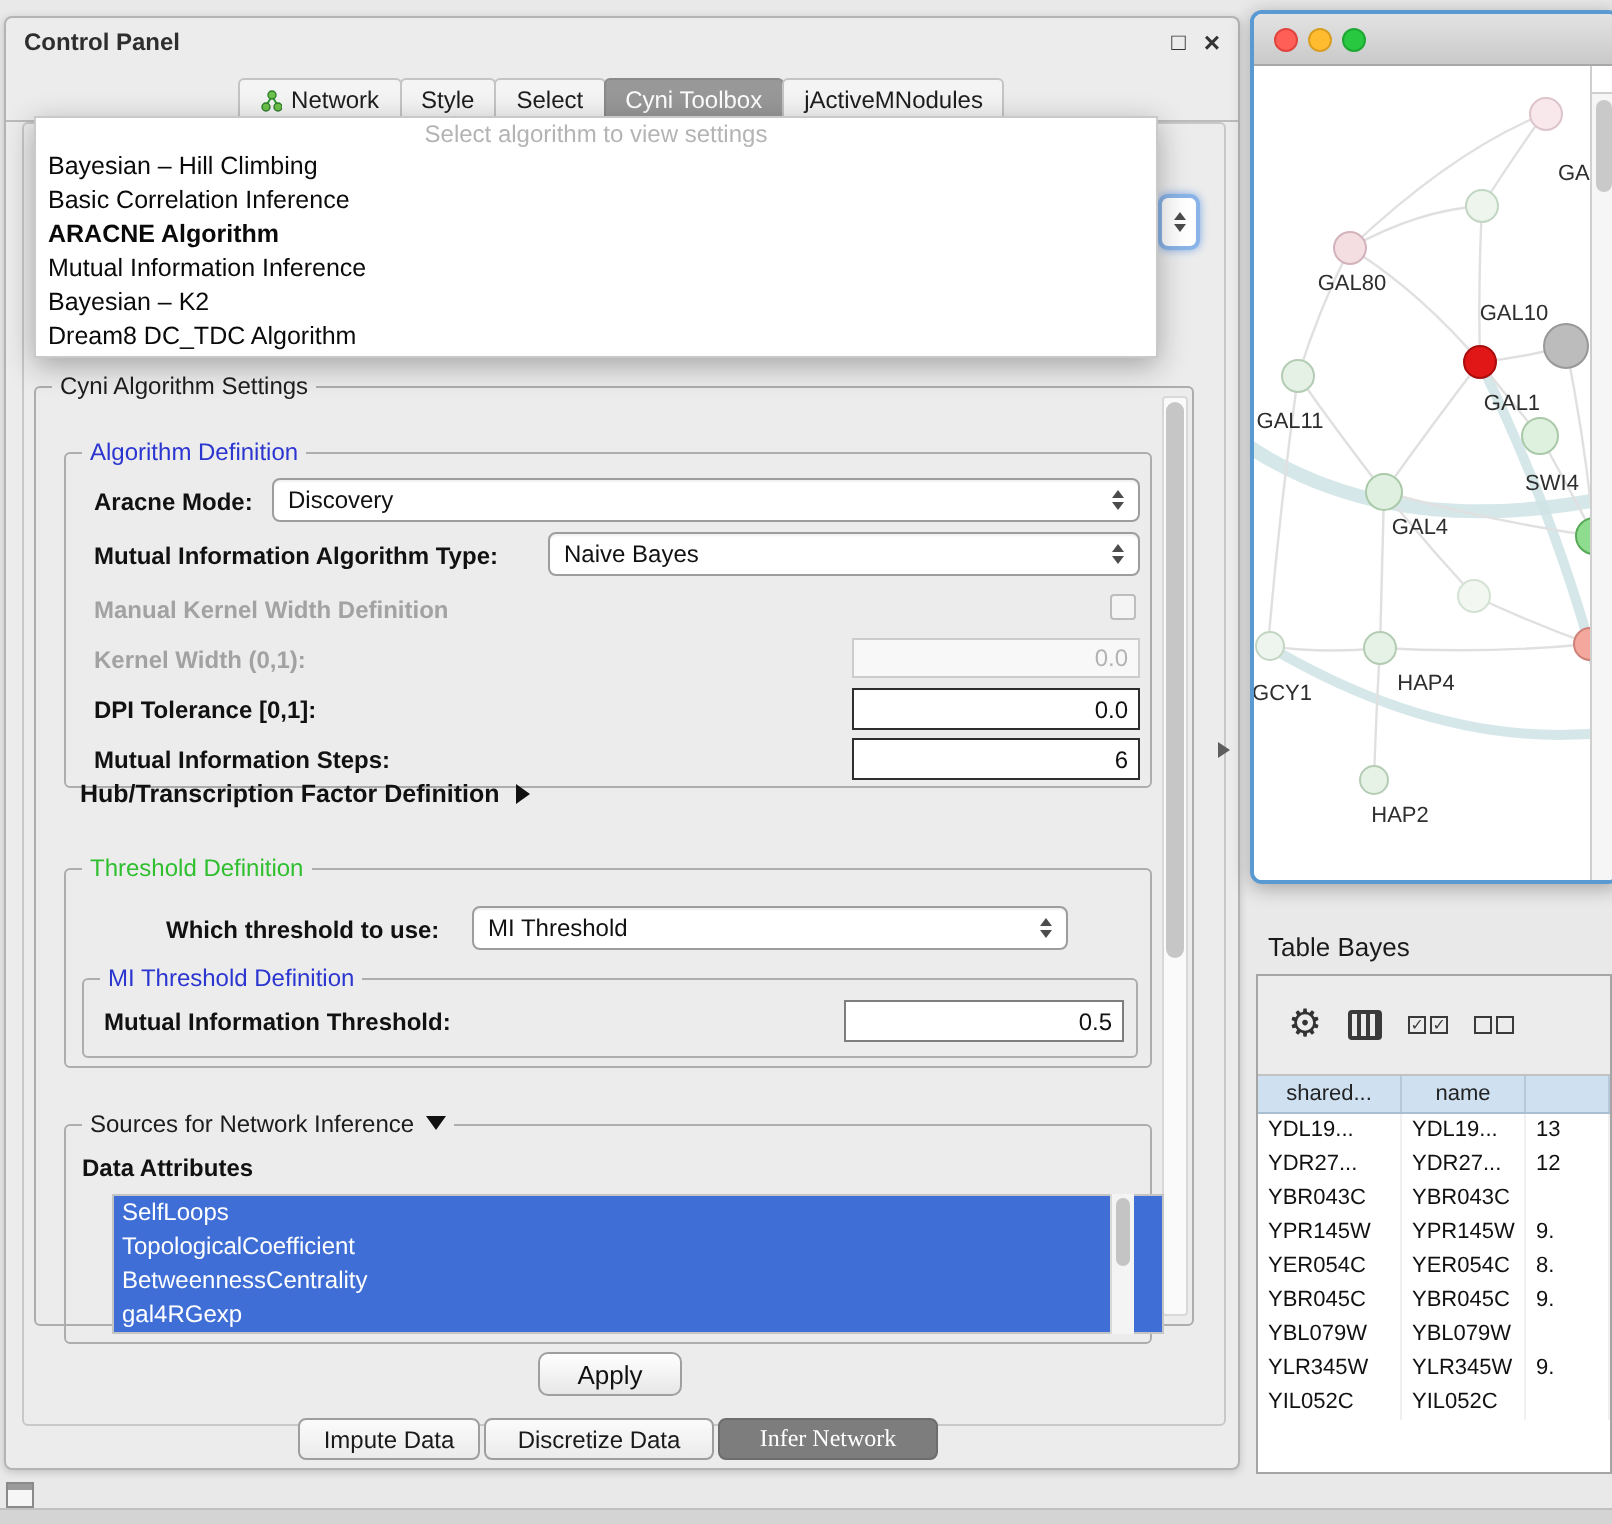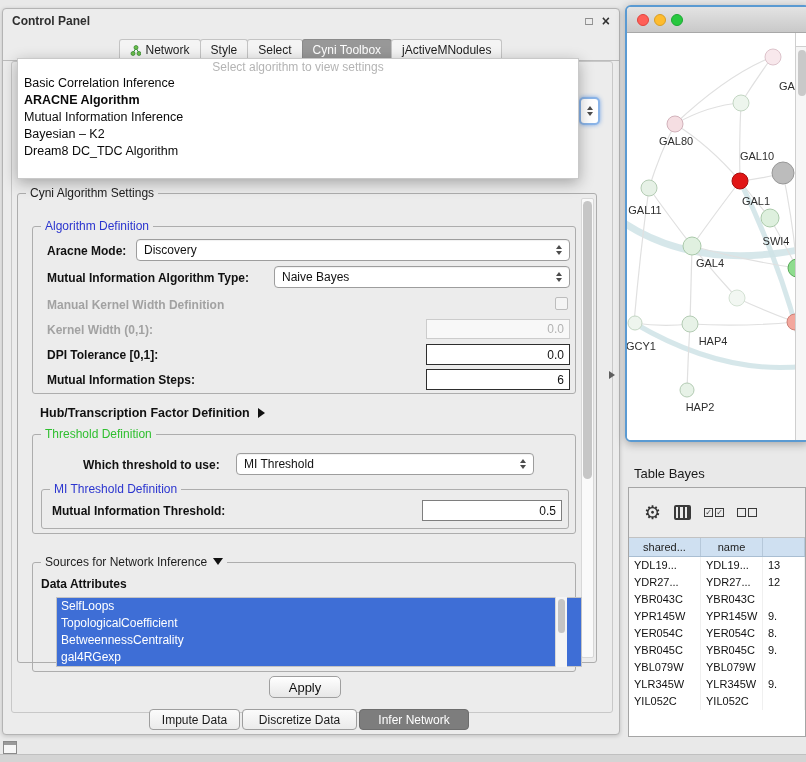--- a/index.html
+++ b/index.html
@@ -211,21 +211,21 @@
         <span class="blabel disabled" style="left:14px; top:96px;">Kernel Width (0,1):</span>
         <input class="field disabled" style="left: 393px; top: 92px; width: 144px; height: 20px;" readonly="" value="0.0">
 
         <span class="blabel" style="left:14px; top:121px;">DPI Tolerance [0,1]:</span>
         <input class="field dark" style="left: 393px; top: 117px; width: 144px; height: 21px;" value="0.0">
 
         <span class="blabel" style="left:14px; top:146px;">Mutual Information Steps:</span>
         <input class="field dark" style="left: 393px; top: 142px; width: 144px; height: 21px;" value="6">
       </div>
 
-      <div style="position:absolute; left:22px; top:212px; font-size:12.5px; font-weight:bold; color:#111;">
+      <div style="position:absolute; left:22px; top:196px; font-size:12.5px; font-weight:bold; color:#111;">
         <span>Hub/Transcription Factor Definition</span><span class="tri-right"></span>
       </div>
 
       <div class="group" style="left:14px; top:240px; width:544px; height:100px;">
         <span class="legend green">Threshold Definition</span>
 
         <span class="blabel" style="left:50px; top:23px;">Which threshold to use:</span>
         <div class="combo" style="left:203px; top:18px; width:298px; height:22px;align-items:center;">
           <span>MI Threshold</span>
           <span class="spin"></span>
@@ -258,31 +258,32 @@
     </div>
 
     <div class="apply-btn">Apply</div>
 
     <div class="bottom-tab" style="left:146px; width:91px;">
       <span>Impute Data</span>
     </div>
     <div class="bottom-tab" style="left:239px; width:115px;">
       <span>Discretize Data</span>
     </div>
-    <div class="bottom-tab active" style="left:356px; width:110px;">
+    <div class="bottom-tab active" style="left:356px; width:110px;font-family:Liberation Serif, serif;">
       <span>Infer Network</span>
     </div>
 
     <div class="combo-fragment">
       <span class="spin"></span>
     </div>
 
     <div class="algo-popup">
       <div class="dd-placeholder">Select algorithm to view settings</div>
       <div>
+          <div class="dd-item">Bayesian – Hill Climbing</div>
           <div class="dd-item">Basic Correlation Inference</div>
           <div class="dd-item dd-selected">ARACNE Algorithm</div>
           <div class="dd-item">Mutual Information Inference</div>
           <div class="dd-item">Bayesian – K2</div>
           <div class="dd-item">Dream8 DC_TDC Algorithm</div>
         </div>
     </div>
   </div>
 
   <div class="net-window">

